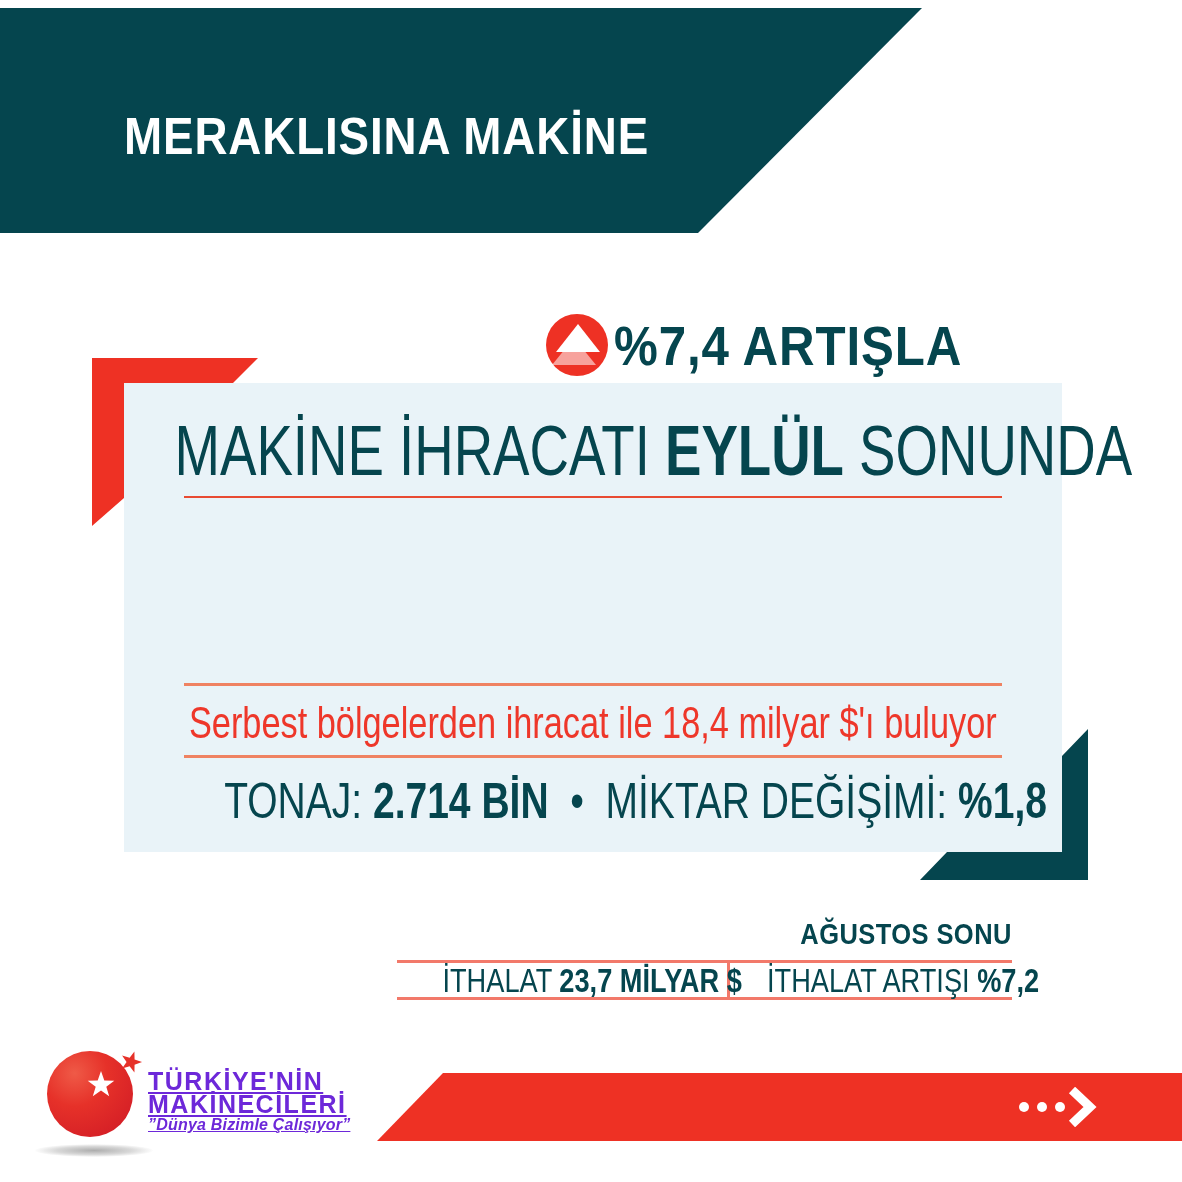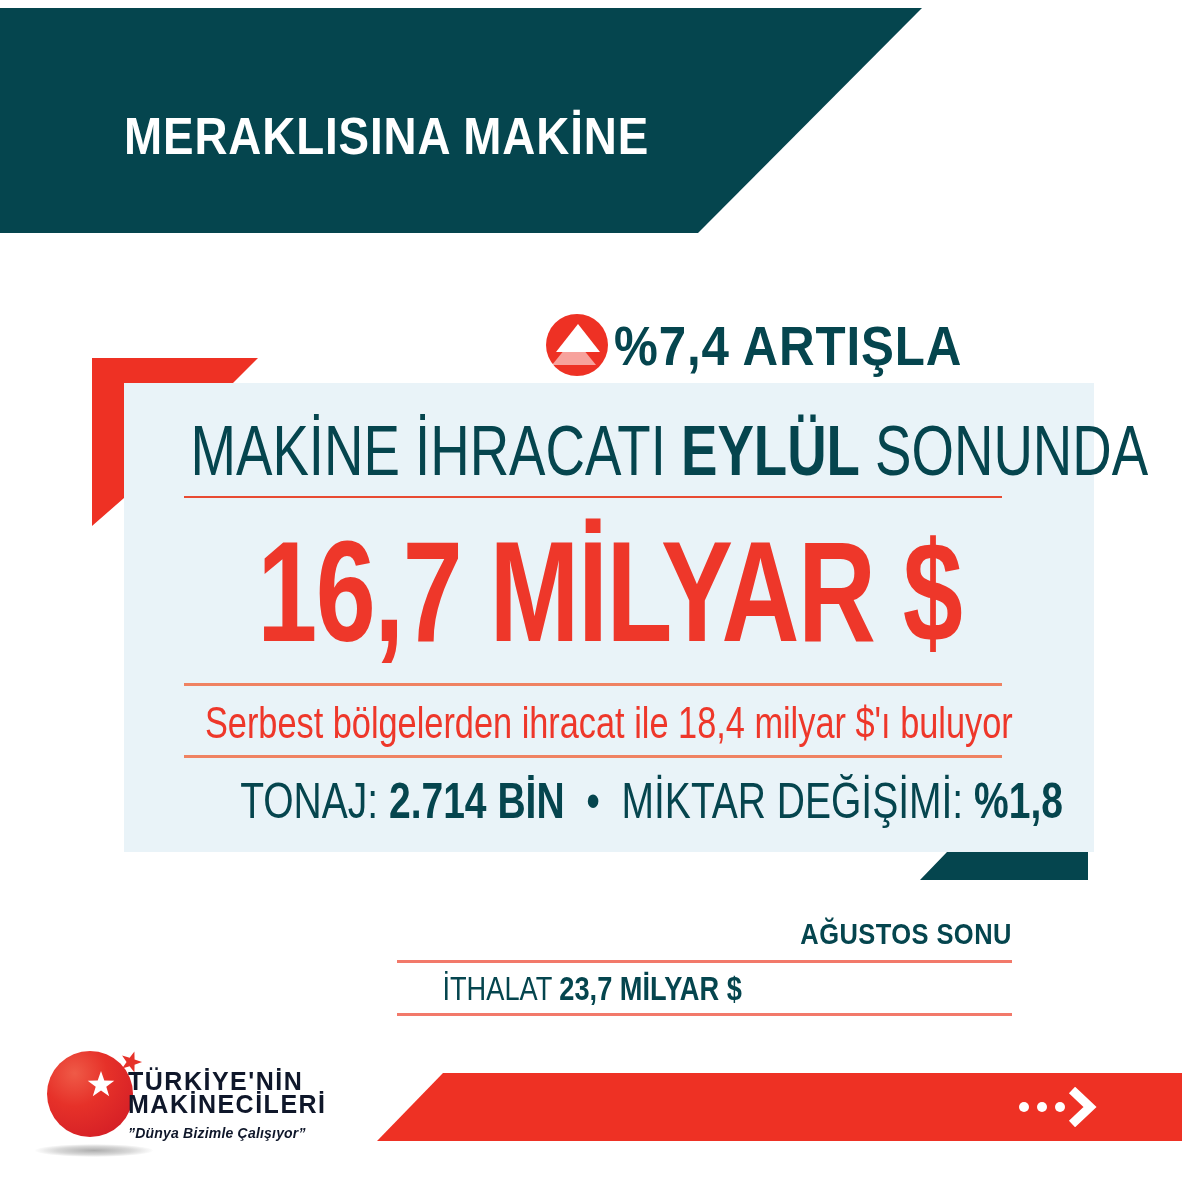--- a/index.html
+++ b/index.html
@@ -20,21 +20,21 @@
   
   .badge-icon{position:absolute;left:545px;top:313px;}
   .badge-text{
     position:absolute;left:614px;top:312px;height:66px;display:flex;align-items:center;
     color:var(--teal);font-size:56px;font-weight:800;letter-spacing:1px;white-space:pre;
     transform:scaleX(.88);transform-origin:left center;
   }
   
   .bracket{position:absolute;}
   
-  .card{position:absolute;left:124px;top:383px;width:938px;height:469px;background:var(--lightblue);padding-left:32px;}
+  .card{position:absolute;left:124px;top:383px;width:938px;height:469px;background:var(--lightblue);}
   .card-row{position:absolute;left:0;width:100%;display:flex;justify-content:center;align-items:center;white-space:pre;}
   .card-row .scale{transform-origin:center center;white-space:pre;display:inline-block;}
   .row-heading{top:35px;height:66px;color:var(--teal);font-size:70px;font-weight:400;}
   .row-heading .scale{transform:scaleX(.78);}
   .row-heading b{font-weight:700;}
   .rule{position:absolute;left:60px;width:818px;}
   .rule-1{top:113px;height:2px;background:var(--rule-thin);}
   .rule-2{top:300px;height:3px;background:var(--rule-salmon);}
   .rule-3{top:372px;height:3px;background:var(--rule-salmon);}
   .row-value{top:129px;height:160px;color:var(--red-text);font-size:142px;font-weight:700;letter-spacing:-2px;}
@@ -44,39 +44,39 @@
   .row-stats{top:387px;height:62px;color:var(--teal);font-size:50px;font-weight:400;justify-content:center;}
   .row-stats .scale{transform:scaleX(.78);}
   .row-stats b{font-weight:700;}
   
   .table-caption{
     position:absolute;right:170px;top:914px;height:40px;display:flex;align-items:center;
     color:var(--teal);font-size:30px;font-weight:600;letter-spacing:.5px;white-space:pre;
     transform:scaleX(.85);transform-origin:right center;
   }
   .import-table{
-    position:absolute;left:397px;top:960px;width:615px;height:56px;display:flex;
+    position:absolute;left:397px;top:960px;width:615px;height:40px;display:flex;
     border-top:3px solid var(--rule-table);border-bottom:3px solid var(--rule-table);
     box-sizing:border-box;
   }
   .import-cell{flex:0 0 auto;display:flex;align-items:center;justify-content:center;
     color:var(--teal);font-size:34px;white-space:pre;}
   .import-cell .scale{transform:scaleX(.8);transform-origin:center center;white-space:pre;display:inline-block;}
   .import-cell b{font-weight:700;}
   .cell-left{width:330px;}
   .cell-right{width:285px;border-left:3px solid var(--rule-table);}
   
   .logo-ball{position:absolute;left:38px;top:1042px;}
   .logo-shadow{
     position:absolute;left:35px;top:1144px;width:118px;height:13px;border-radius:50%;
     background:radial-gradient(ellipse at center, rgba(40,40,40,.38) 0%, rgba(40,40,40,.18) 45%, rgba(40,40,40,0) 72%);
   }
-  .logo-text{position:absolute;left:128px;top:1070px;color:#0f172a;}
+  .logo-text{position:absolute;left:148px;top:1070px;color:#6d28d9;text-decoration:underline;}
   .logo-line{font-size:25px;font-weight:700;letter-spacing:1.5px;line-height:23px;}
-  .logo-tagline{margin-top:9px;font-size:14px;font-style:italic;font-weight:600;letter-spacing:.2px;}
+  .logo-tagline{font-size:16px;font-style:italic;font-weight:600;letter-spacing:.2px;}
   
   .bottom-banner{
     position:absolute;left:0;top:1073px;width:1182px;height:68px;background:var(--red);
     clip-path:polygon(443px 0,100% 0,100% 100%,377px 100%);
   }
   .banner-arrow{position:absolute;right:84px;top:0;height:68px;display:flex;align-items:center;gap:0;}
 </style>
 </head>
 <body>
 
@@ -101,40 +101,42 @@
     <polygon points="142,27 168,0 168,151 0,151 27,123 142,123" fill="#05454e"></polygon>
   </svg>
 
   <div class="card">
     <div class="card-row row-heading">
       <span class="scale">
         <span>MAKİNE İHRACATI </span><b>EYLÜL</b><span> SONUNDA</span>
       </span>
     </div>
     <div class="rule rule-1"></div>
-    <div class="card-row row-value">
-      <span class="scale">16,7 MİLYAR $</span>
-    </div>
     <div class="rule rule-2"></div>
     <div class="card-row row-subtitle">
       <span class="scale">Serbest bölgelerden ihracat ile 18,4 milyar $'ı buluyor</span>
     </div>
     <div class="rule rule-3"></div>
     <div class="card-row row-stats">
       <span class="scale">
         <span>TONAJ: </span><b>2.714 BİN</b><span>  •  </span><span>MİKTAR DEĞİŞİMİ: </span><b>%1,8</b>
       </span>
     </div>
   </div>
 
   <div class="table-caption">AĞUSTOS SONU</div>
   <div class="import-table">
     <div class="import-cell cell-left">
       <span class="scale">
         <span>İTHALAT </span><b>23,7 MİLYAR $</b>
+      </span>
+    </div>
+    <div class="import-cell cell-right">
+      <span class="scale">
+        <span>İTHALAT ARTIŞI </span><b>%7,2</b>
       </span>
     </div>
   </div>
 
   <svg class="logo-ball" width="118" height="104" viewBox="0 0 118 104">
     <defs>
       <radialGradient id="ballGrad" cx="32%" cy="26%" r="85%">
         <stop offset="0%" stop-color="#ef5a47"></stop>
         <stop offset="45%" stop-color="#e63129"></stop>
         <stop offset="100%" stop-color="#d41e26"></stop>

